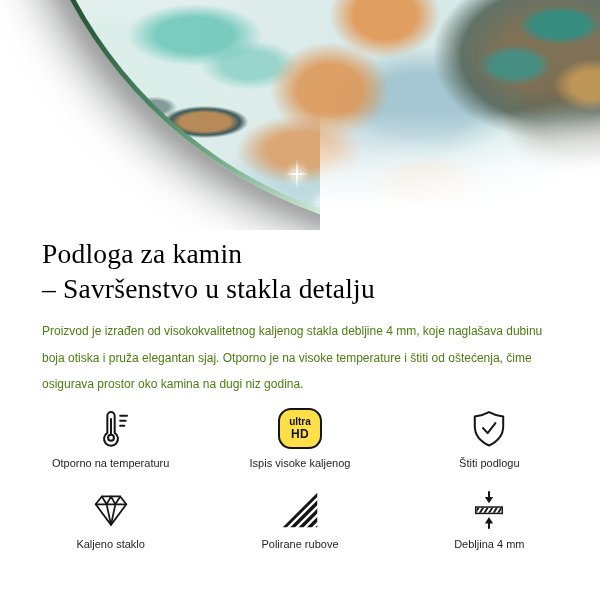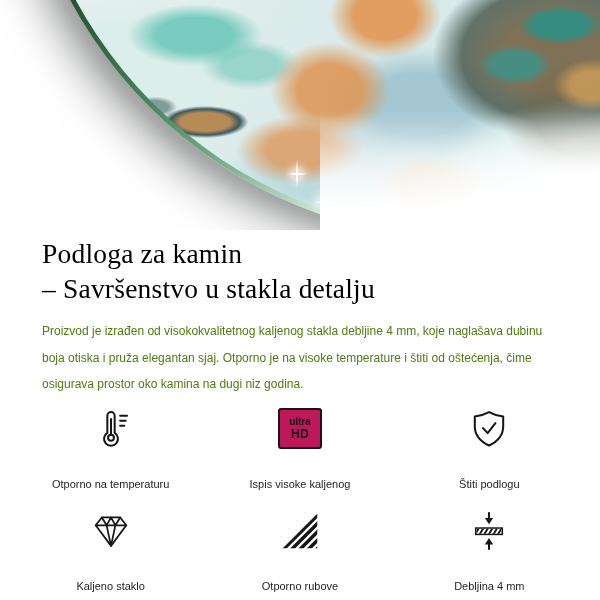--- a/index.html
+++ b/index.html
@@ -53,25 +53,25 @@
          font-size:27.5px;line-height:35px;color:#000000;letter-spacing:.2px;}
   .title span{display:block;}
   .desc{margin:12px 0 0 42px;font-size:12px;line-height:26.5px;color:#4d7c0f;}
   .desc span{display:block;white-space:nowrap;}
 
   
   .features{display:grid;grid-template-columns:1fr 1fr 1fr;row-gap:18px;
             padding:0 16px;margin-top:8px;}
   .feature{display:flex;flex-direction:column;align-items:center;}
   .icon-box{height:46px;display:flex;align-items:center;justify-content:center;}
-  .f-label{margin-top:26px;font-size:11px;color:#1f1f1f;text-align:right;}
+  .f-label{margin-top:5px;font-size:11px;color:#1f1f1f;text-align:right;}
   .ic{stroke:#161616;fill:none;stroke-width:2.2;stroke-linecap:round;stroke-linejoin:round;}
-  .uhd{width:40px;height:37px;border:2.6px solid #141414;border-radius:3px;
+  .uhd{width:40px;height:37px;border:2.6px solid #141414;border-radius:13px;
        display:flex;flex-direction:column;align-items:center;justify-content:center;
-       color:#141414;background:#be185d;}
+       color:#141414;background:#fde047;}
   .uhd-top{font-size:10px;font-weight:700;line-height:1;}
   .uhd-hd{font-size:12px;font-weight:700;line-height:1;margin-top:1px;letter-spacing:.3px;}
 </style>
 </head>
 <body>
 
 <div class="page">
 
   <div class="hero">
     <div class="disc">
@@ -153,21 +153,21 @@
           <defs>
               <clipPath id="triClip">
                 <path d="M3 45L45 3V45Z"></path>
               </clipPath>
             </defs>
           <g clip-path="url(#triClip)" stroke="#161616" stroke-width="4.2" fill="none">
             <path d="M-2 52L52 -2M8 52L52 8M18 52L52 18M28 52L52 28M38 52L52 38"></path>
           </g>
         </svg>
       </div>
-      <div class="f-label">Otporno rubove</div>
+      <div class="f-label">Polirane rubove</div>
     </div>
 
     <div class="feature">
       <div class="icon-box">
         <svg width="44" height="44" viewBox="0 0 48 48">
           <defs>
               <clipPath id="barClip">
                 <rect x="10.3" y="21.5" width="27.4" height="5.5"></rect>
               </clipPath>
             </defs>

